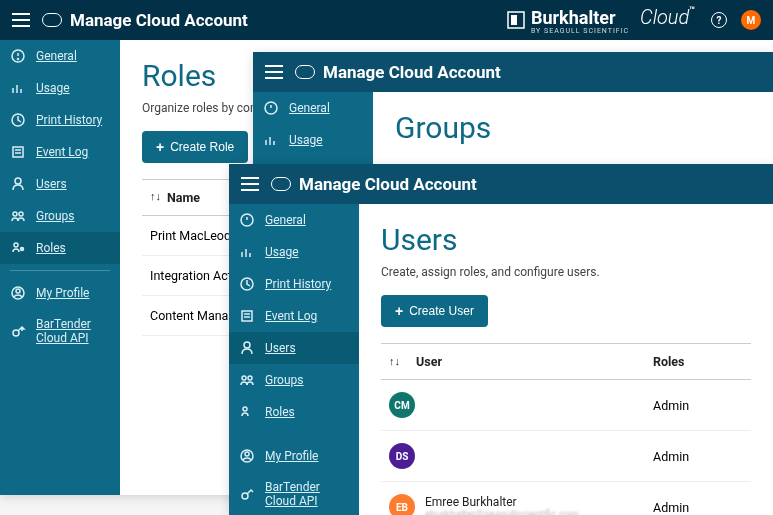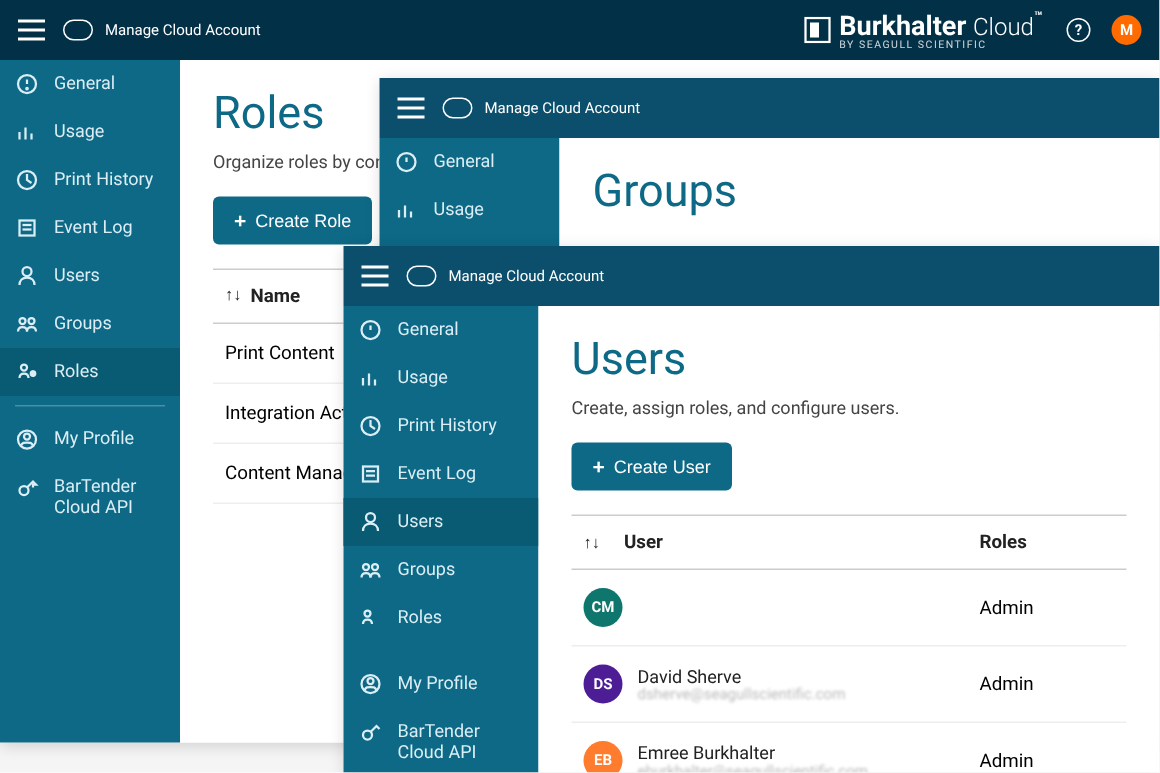--- a/index.html
+++ b/index.html
@@ -32,49 +32,50 @@
     display: flex; flex-direction: column; justify-content: space-between;
     margin-right: 12px;
     cursor: pointer;
   }
   .hamburger span { background:#fff; height:2px; width:100%; }
   .cloud-ico {
     width:20px; height:14px; margin-right:8px;
     border: 1.5px solid #fff; border-radius: 8px;
     position: relative;
   }
-  .title-text { font-size: 10px; font-weight: 400; }
+  .title-text { font-size: 17px; font-weight: 700; }
   .brand {
     margin-left:auto; display:flex; align-items:center; gap:6px;
     font-size:18px; font-weight:700;
   }
-  .brand .cloud-word { font-weight:300; font-size: 16px;}
+  .brand .cloud-word { font-weight:300; font-style:italic; font-size: 20px; margin-left: 20px;}
   .brand .tm { font-size:9px; vertical-align:top;}
   .brand .by { display:block; font-size:7px; font-weight:400; letter-spacing:1px; margin-top:-2px; opacity:0.8;}
   .help-ico {
     width:16px;height:16px;border:1.5px solid #fff;border-radius:50%;
     display:flex;align-items:center;justify-content:center;font-size:10px;margin-left:10px;cursor:pointer;
   }
   .avatar-badge {
     width:20px;height:20px;background:#ff6b00;border-radius:50%;margin-left:8px;
     display:flex;align-items:center;justify-content:center;font-size:10px;font-weight:bold;
   }
   .body-row { display:flex; height: calc(100% - 40px); }
   .sidebar {
     background:#0d6986;
     color:#dbeef5;
     width:120px;
     display:flex;flex-direction:column;
     font-size:12px;
   }
   .sidebar.wide { width:130px; }
   .sb-item {
-    display:flex; gap:10px;
+    display:flex; align-items:center; gap:10px;
     padding:8px 10px;
     cursor:pointer;
+    text-decoration:underline;
   }
   .sb-item.active { background: #095a73; }
   .sb-sep { height:1px; background: rgba(255,255,255,0.25); margin:6px 10px; }
   .sb-ico {
     width:16px;height:16px;flex-shrink:0;
     display:flex;align-items:center;justify-content:center;
   }
   .sb-ico svg { stroke:#dbeef5; fill:none; stroke-width:1.5; }
   .content {
     flex:1; padding:18px 22px; background:#fff; overflow:hidden;
@@ -240,21 +241,21 @@
       <button class="primary-btn">
           <span class="plus">+</span>
           <span>Create Role</span>
         </button>
       <div class="tbl">
         <div class="tbl-head">
           <span class="sort">↑↓</span>
           <span>Name</span>
         </div>
         <div class="tbl-row">
-            <span>Print Content</span>
+            <span>Print MacLeod</span>
           </div>
         <div class="tbl-row">
             <span>Integration Action Ad</span>
           </div>
         <div class="tbl-row">
             <span>Content Manager</span>
           </div>
       </div>
     </div>
   </div>
@@ -425,24 +426,20 @@
         <div id="users-rows">
             <div class="tbl-row">
               <div class="col-user">
                 <div class="user-avatar" style="background:#0f766e">CM</div>
               </div>
               <div class="col-role">Admin</div>
             </div>
             <div class="tbl-row">
               <div class="col-user">
                 <div class="user-avatar" style="background:#4c1d95">DS</div>
-                <div class="user-text">
-                  <span class="user-name">David Sherve</span>
-                  <span class="user-email">dsherve@seagullscientific.com</span>
-                </div>
               </div>
               <div class="col-role">Admin</div>
             </div>
             <div class="tbl-row">
               <div class="col-user">
                 <div class="user-avatar" style="background:#ff7b2e">EB</div>
                 <div class="user-text">
                   <span class="user-name">Emree Burkhalter</span>
                   <span class="user-email">eburkhalter@seagullscientific.com</span>
                 </div>

